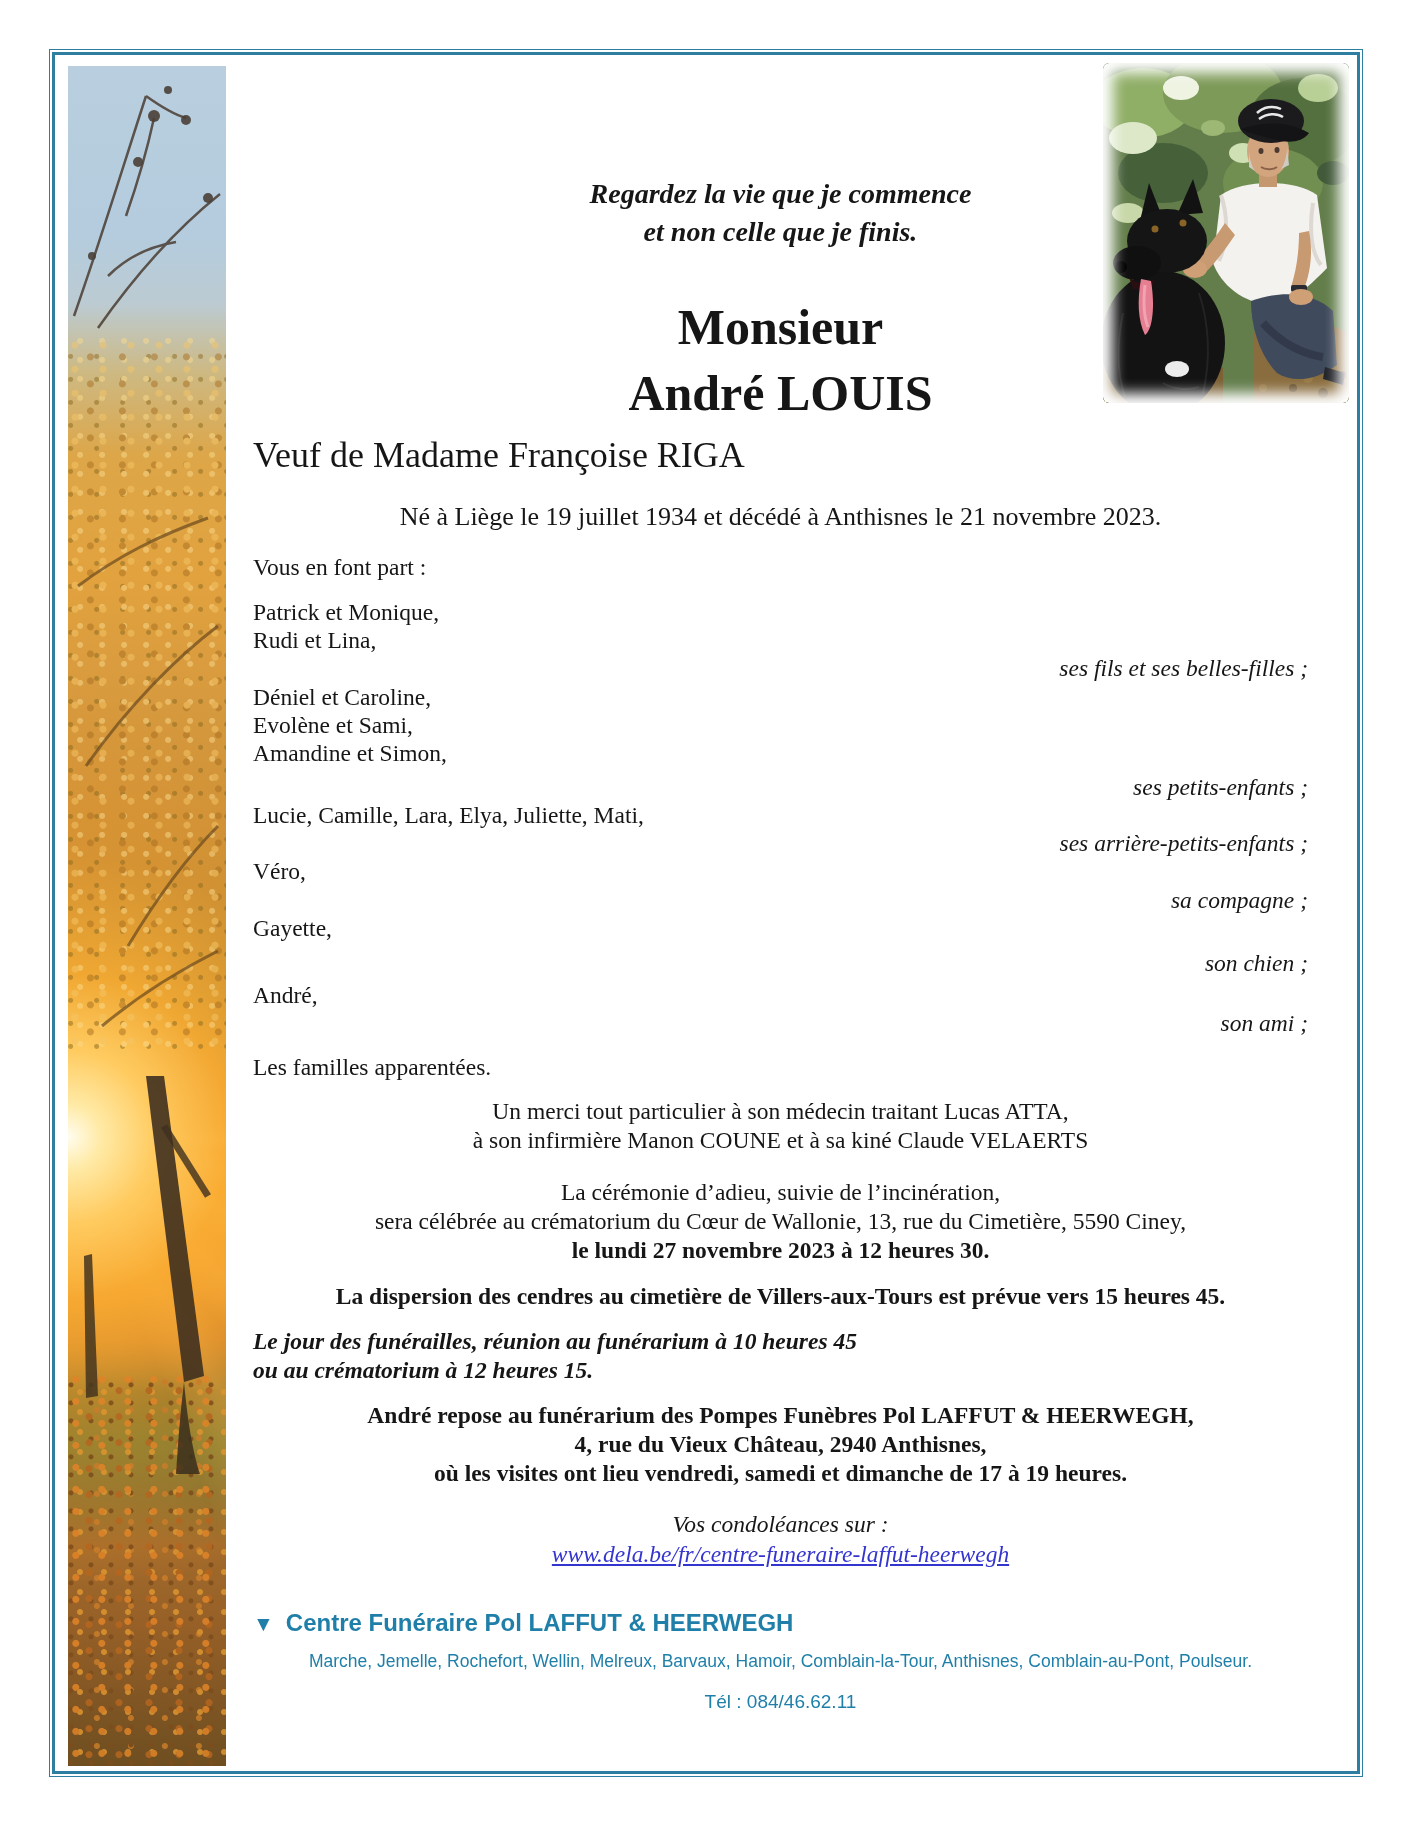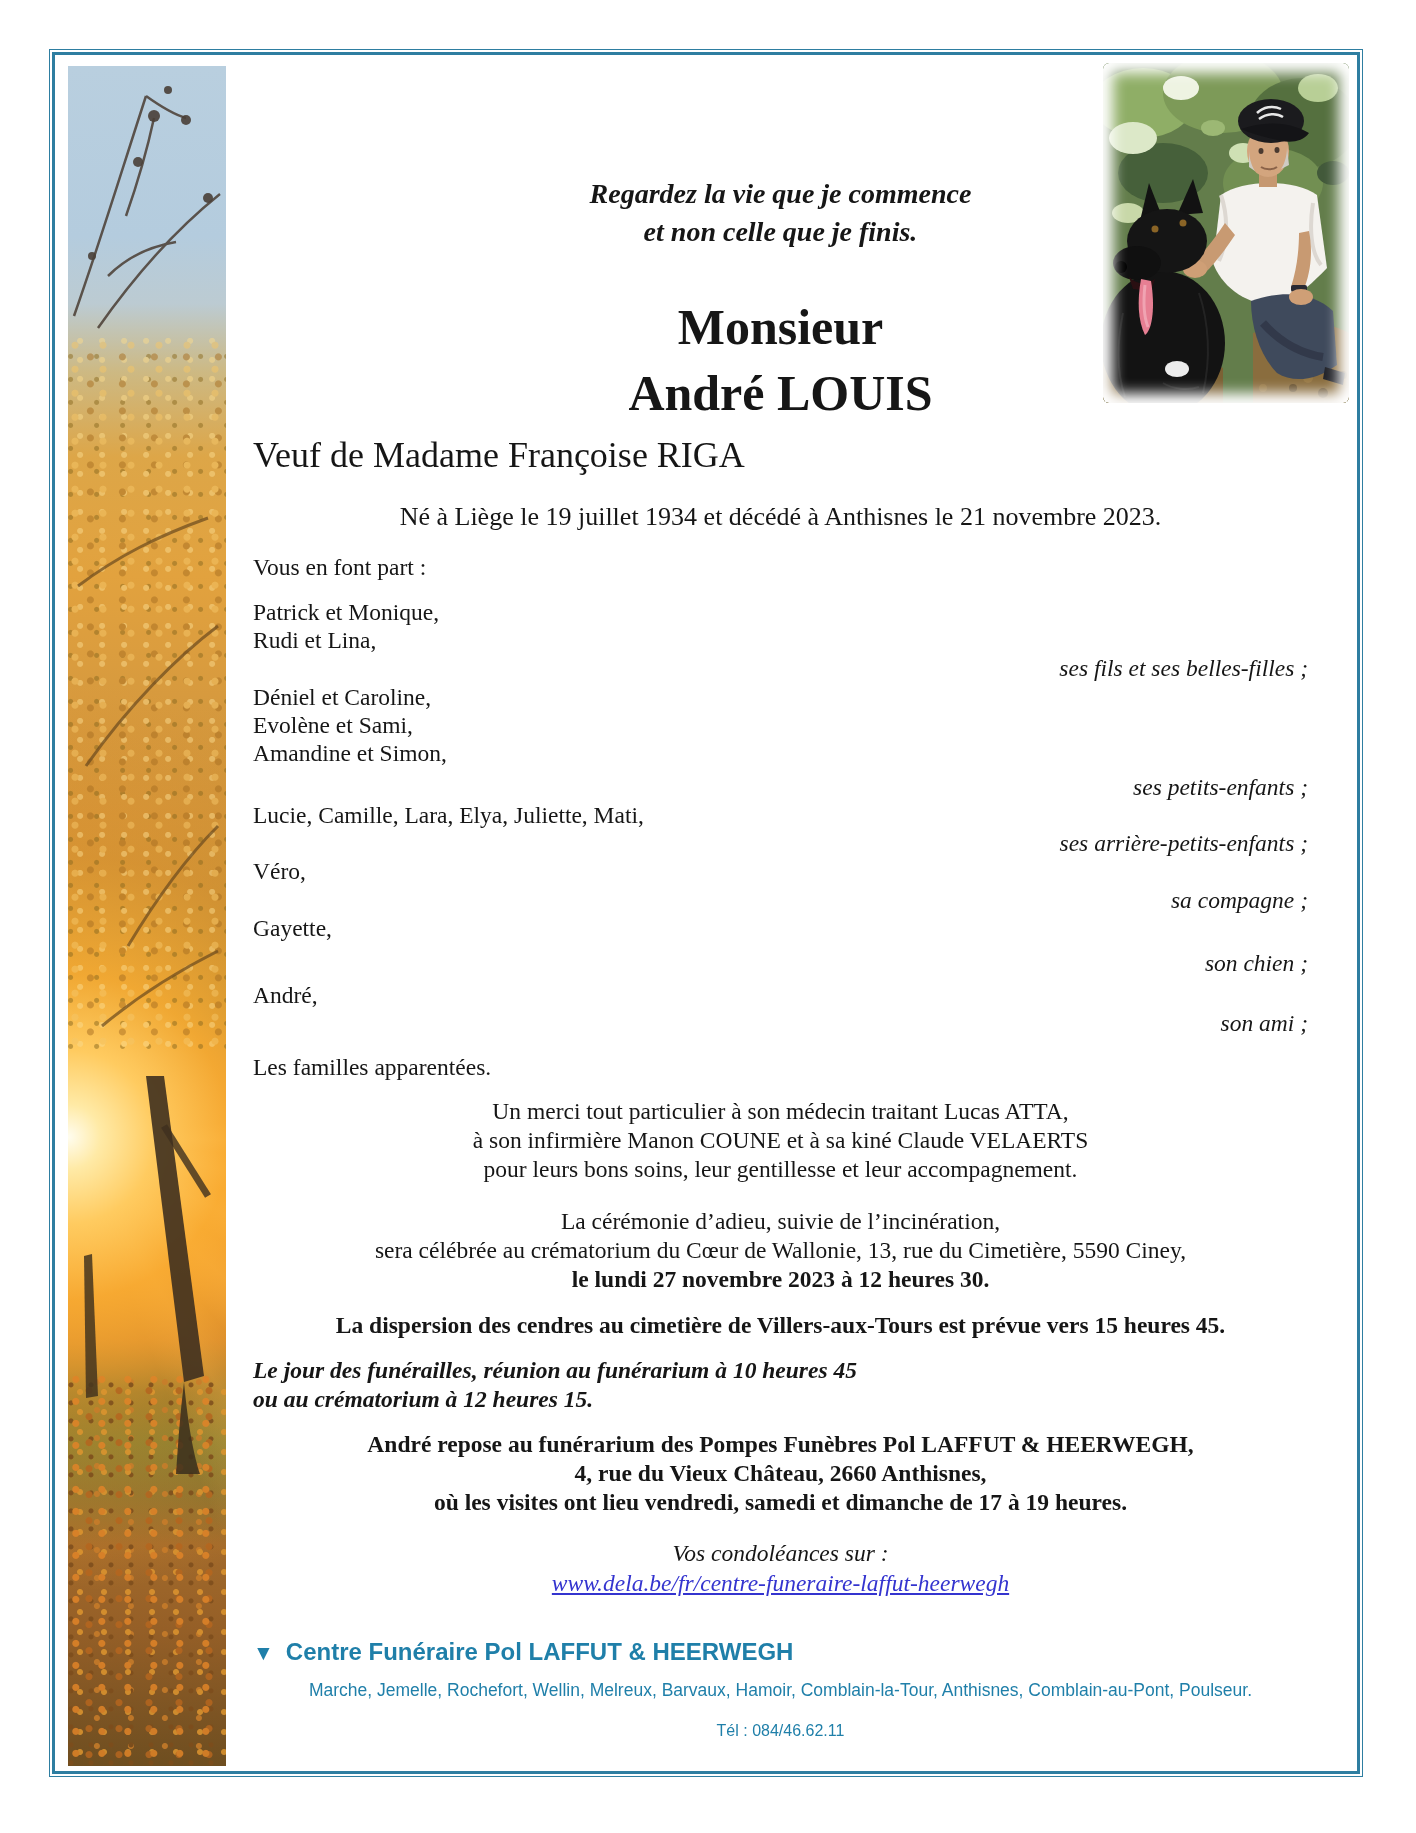--- a/index.html
+++ b/index.html
@@ -95,21 +95,21 @@
   }
   .footer-heading .tri{font-size:21px;margin-right:12px;}
   .footer-towns{
     margin-top:9px;text-align:center;
     font-family:"Liberation Sans","DejaVu Sans",sans-serif;
     font-size:17.5px;line-height:24px;color:var(--footer-teal);
   }
   .footer-tel{
     margin-top:18px;text-align:center;
     font-family:"Liberation Sans","DejaVu Sans",sans-serif;
-    font-size:16px;line-height:22px;color:var(--footer-teal);
+    font-size:19px;line-height:22px;color:var(--footer-teal);
   }
 </style>
 </head>
 <body>
 
 <div class="page">
   <div class="frame">
 
     <div class="left-strip">
       <div class="foliage-dapple"></div>
@@ -262,39 +262,38 @@
       <div class="relation g5r">son chien ;</div>
 
       <div style="margin-top:4px">André,</div>
       <div class="relation">son ami ;</div>
 
       <div class="closing">Les familles apparentées.</div>
 
       <div class="thanks">
         <div>Un merci tout particulier à son médecin traitant Lucas ATTA,</div>
         <div>à son infirmière Manon COUNE et à sa kiné Claude VELAERTS</div>
-        <div>pour leurs bons soins, leur gentillesse et leur accompagnement.</div>
       </div>
 
       <div class="ceremony">
         <div>La cérémonie d’adieu, suivie de l’incinération,</div>
         <div>sera célébrée au crématorium du Cœur de Wallonie, 13, rue du Cimetière, 5590 Ciney,</div>
         <div class="bold">le lundi 27 novembre 2023 à 12 heures 30.</div>
       </div>
 
       <div class="dispersion">La dispersion des cendres au cimetière de Villers-aux-Tours est prévue vers 15 heures 45.</div>
 
       <div class="reunion">
         <div>Le jour des funérailles, réunion au funérarium à 10 heures 45</div>
         <div>ou au crématorium à 12 heures 15.</div>
       </div>
 
       <div class="repose">
         <div>André repose au funérarium des Pompes Funèbres Pol LAFFUT &amp; HEERWEGH,</div>
-        <div>4, rue du Vieux Château, 2660 Anthisnes,</div>
+        <div>4, rue du Vieux Château, 2940 Anthisnes,</div>
         <div>où les visites ont lieu vendredi, samedi et dimanche de 17 à 19 heures.</div>
       </div>
 
       <div class="condolences">
         <div>Vos condoléances sur :</div>
         <div><a href="#">www.dela.be/fr/centre-funeraire-laffut-heerwegh</a></div>
       </div>
 
       <div class="footer-heading">
         <span class="tri">▼</span><span>Centre Funéraire Pol LAFFUT &amp; HEERWEGH</span>

